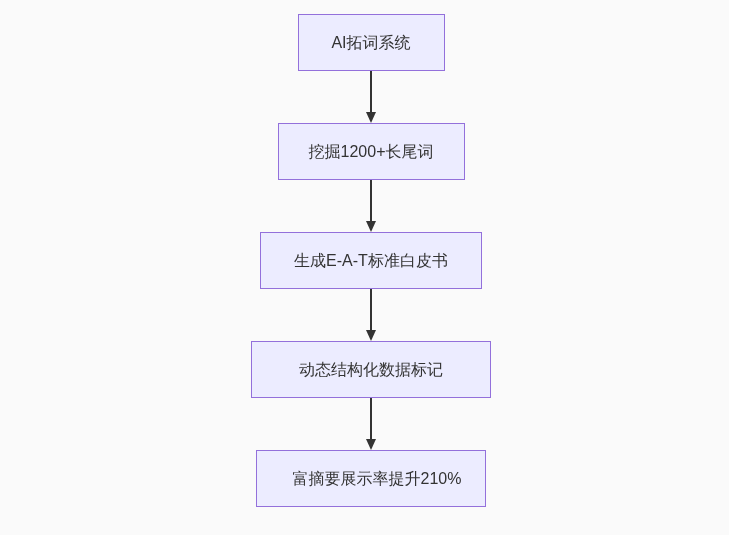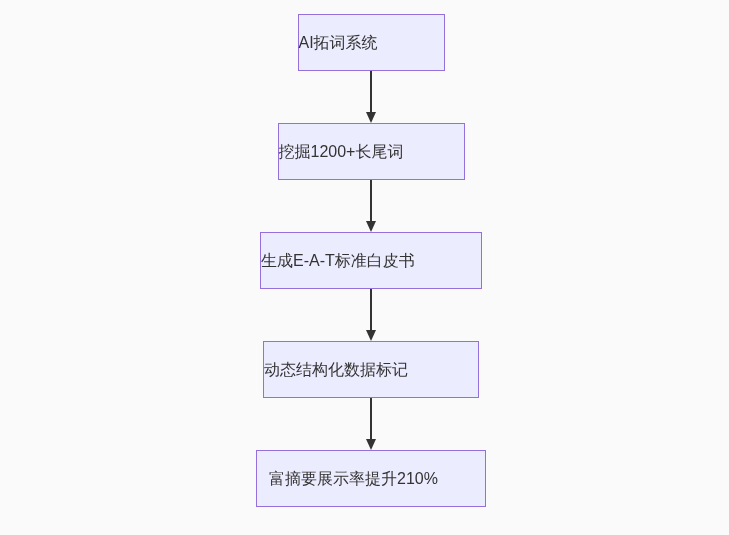--- a/index.html
+++ b/index.html
@@ -23,31 +23,31 @@
     flex-direction: column;
     align-items: center;
   }
   .node {
     box-sizing: border-box;
     height: 57px;
     background: #ececff;
     border: 1px solid #9370db;
     display: flex;
     align-items: center;
-    justify-content: flex-start;
+    justify-content: center;
     color: #333333;
     font-size: 16px;
     line-height: 1;
     white-space: nowrap;
   }
   
   .node.n0 { width: 147px; }
   .node.n1 { width: 187px; }
   .node.n2 { width: 222px; }
-  .node.n3 { width: 216px; }
+  .node.n3 { width: 240px; }
   .node.n4 { width: 230px; padding-left: 12px; }
   .arrow {
     height: 52px;
     display: flex;
     flex-direction: column;
     align-items: center;
   }
   .arrow-line {
     width: 2px;
     flex: 1;

